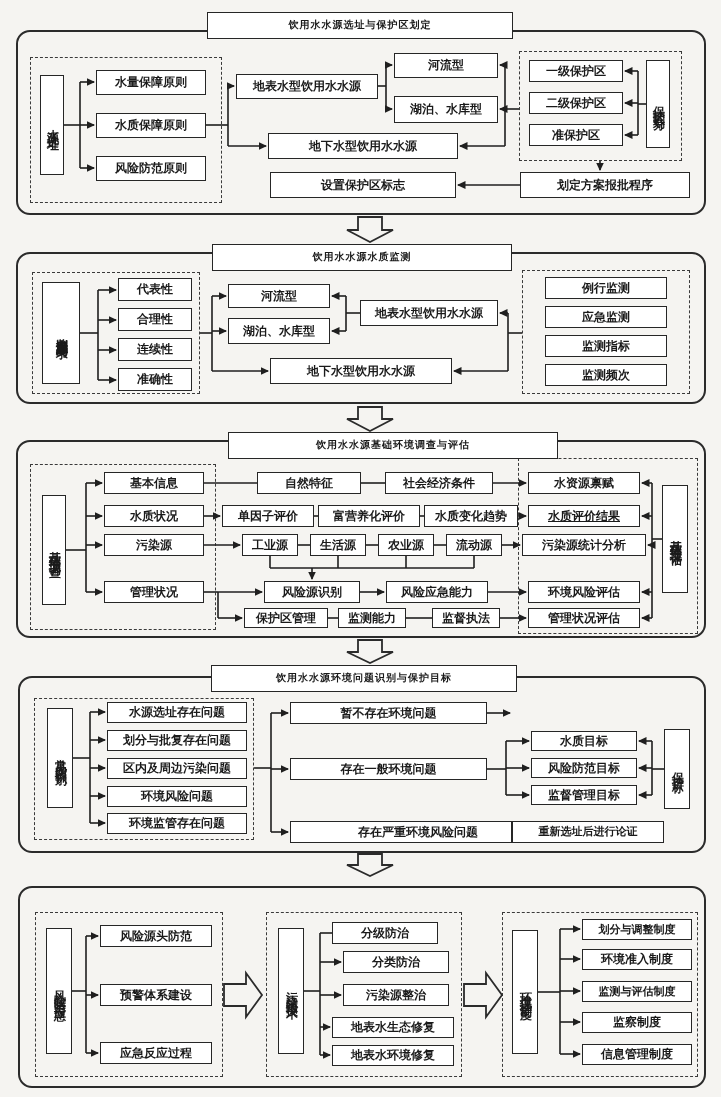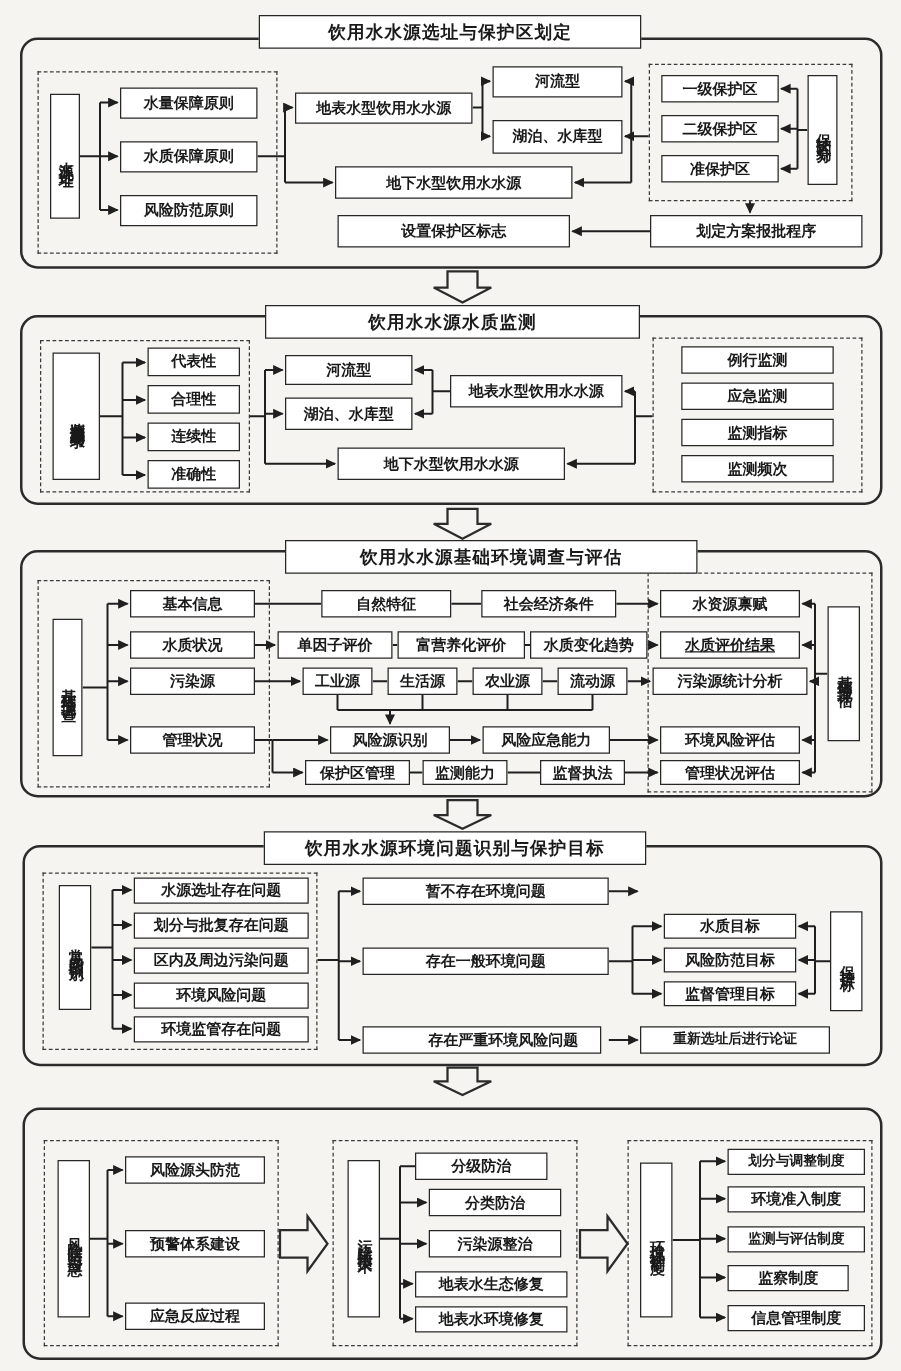--- a/index.html
+++ b/index.html
@@ -16,21 +16,21 @@
     position:absolute; border:1.6px dashed #3a3a3a; z-index:1;
     background:transparent; box-sizing:border-box;
   }
   svg.wires { position:absolute; left:0; top:0; z-index:2; }
   .box {
     position:absolute; background:#ffffff; border:1.7px solid #262626;
     display:flex; align-items:center; justify-content:center;
     font-size:12px; font-weight:bold; text-align:center; line-height:1.05;
     box-sizing:border-box; z-index:3; padding:1px 2px; white-space:nowrap;
   }
-  .title-box { font-size:14px; z-index:4; letter-spacing:1px; }
+  .title-box { font-size:10px; z-index:4; letter-spacing:1px; }
   .vbox {
     writing-mode:vertical-rl; text-orientation:upright;
     letter-spacing:3px; white-space:normal; line-height:1.15; padding:4px 1px;
   }
   .ln { fill:none; stroke:#1f1f1f; stroke-width:1.6px; }
   .blockarrow { fill:#f5f4f1; stroke:#2b2b2b; stroke-width:1.8px; }
 </style>
 </head>
 <body>
 
@@ -260,37 +260,37 @@
 
   <div class="box title-box" style="left:211px;top:665px;width:306px;height:27px;">饮用水水源环境问题识别与保护目标</div>
   <div class="box vbox" style="left:47px;top:708px;width:26px;height:100px;">常见问题识别</div>
   <div class="box" style="left:107px;top:702px;width:140px;height:21px;">水源选址存在问题</div>
   <div class="box" style="left:107px;top:730px;width:140px;height:21px;">划分与批复存在问题</div>
   <div class="box" style="left:107px;top:758px;width:140px;height:21px;">区内及周边污染问题</div>
   <div class="box" style="left:107px;top:786px;width:140px;height:21px;">环境风险问题</div>
   <div class="box" style="left:107px;top:813px;width:140px;height:21px;">环境监管存在问题</div>
   <div class="box" style="left:290px;top:702px;width:197px;height:22px;">暂不存在环境问题</div>
   <div class="box" style="left:290px;top:758px;width:197px;height:22px;">存在一般环境问题</div>
-  <div class="box" style="left:290px;top:821px;width:191px;height:22px;padding-left:36px;">存在严重环境风险问题</div>
+  <div class="box" style="left:290px;top:821px;width:222px;height:22px;padding-left:36px;">存在严重环境风险问题</div>
   <div class="box" style="left:531px;top:731px;width:106px;height:20px;">水质目标</div>
   <div class="box" style="left:531px;top:758px;width:106px;height:20px;">风险防范目标</div>
   <div class="box" style="left:531px;top:785px;width:106px;height:20px;">监督管理目标</div>
   <div class="box vbox" style="left:664px;top:729px;width:26px;height:80px;">保护目标</div>
   <div class="box" style="left:512px;top:821px;width:152px;height:22px;font-size:11px;">重新选址后进行论证</div>
 
   <div class="box vbox" style="left:46px;top:928px;width:26px;height:126px;">风险防范与应急</div>
   <div class="box" style="left:100px;top:925px;width:112px;height:22px;">风险源头防范</div>
   <div class="box" style="left:100px;top:984px;width:112px;height:22px;">预警体系建设</div>
   <div class="box" style="left:100px;top:1042px;width:112px;height:22px;">应急反应过程</div>
   <div class="box vbox" style="left:278px;top:928px;width:26px;height:126px;">污染防治技术</div>
   <div class="box" style="left:332px;top:922px;width:106px;height:22px;">分级防治</div>
   <div class="box" style="left:343px;top:951px;width:106px;height:22px;">分类防治</div>
   <div class="box" style="left:343px;top:984px;width:106px;height:22px;">污染源整治</div>
   <div class="box" style="left:332px;top:1017px;width:122px;height:21px;">地表水生态修复</div>
   <div class="box" style="left:332px;top:1045px;width:122px;height:21px;">地表水环境修复</div>
   <div class="box vbox" style="left:512px;top:930px;width:26px;height:124px;">环境保护制度</div>
   <div class="box" style="left:582px;top:919px;width:110px;height:21px;font-size:11px;">划分与调整制度</div>
   <div class="box" style="left:582px;top:949px;width:110px;height:21px;">环境准入制度</div>
   <div class="box" style="left:582px;top:981px;width:110px;height:21px;font-size:11px;">监测与评估制度</div>
-  <div class="box" style="left:582px;top:1012px;width:97px;height:21px;text-align:right;">监察制度</div>
+  <div class="box" style="left:582px;top:1012px;width:110px;height:21px;text-align:right;">监察制度</div>
   <div class="box" style="left:582px;top:1044px;width:110px;height:21px;">信息管理制度</div>
 
 </div>
 
 </body></html>

